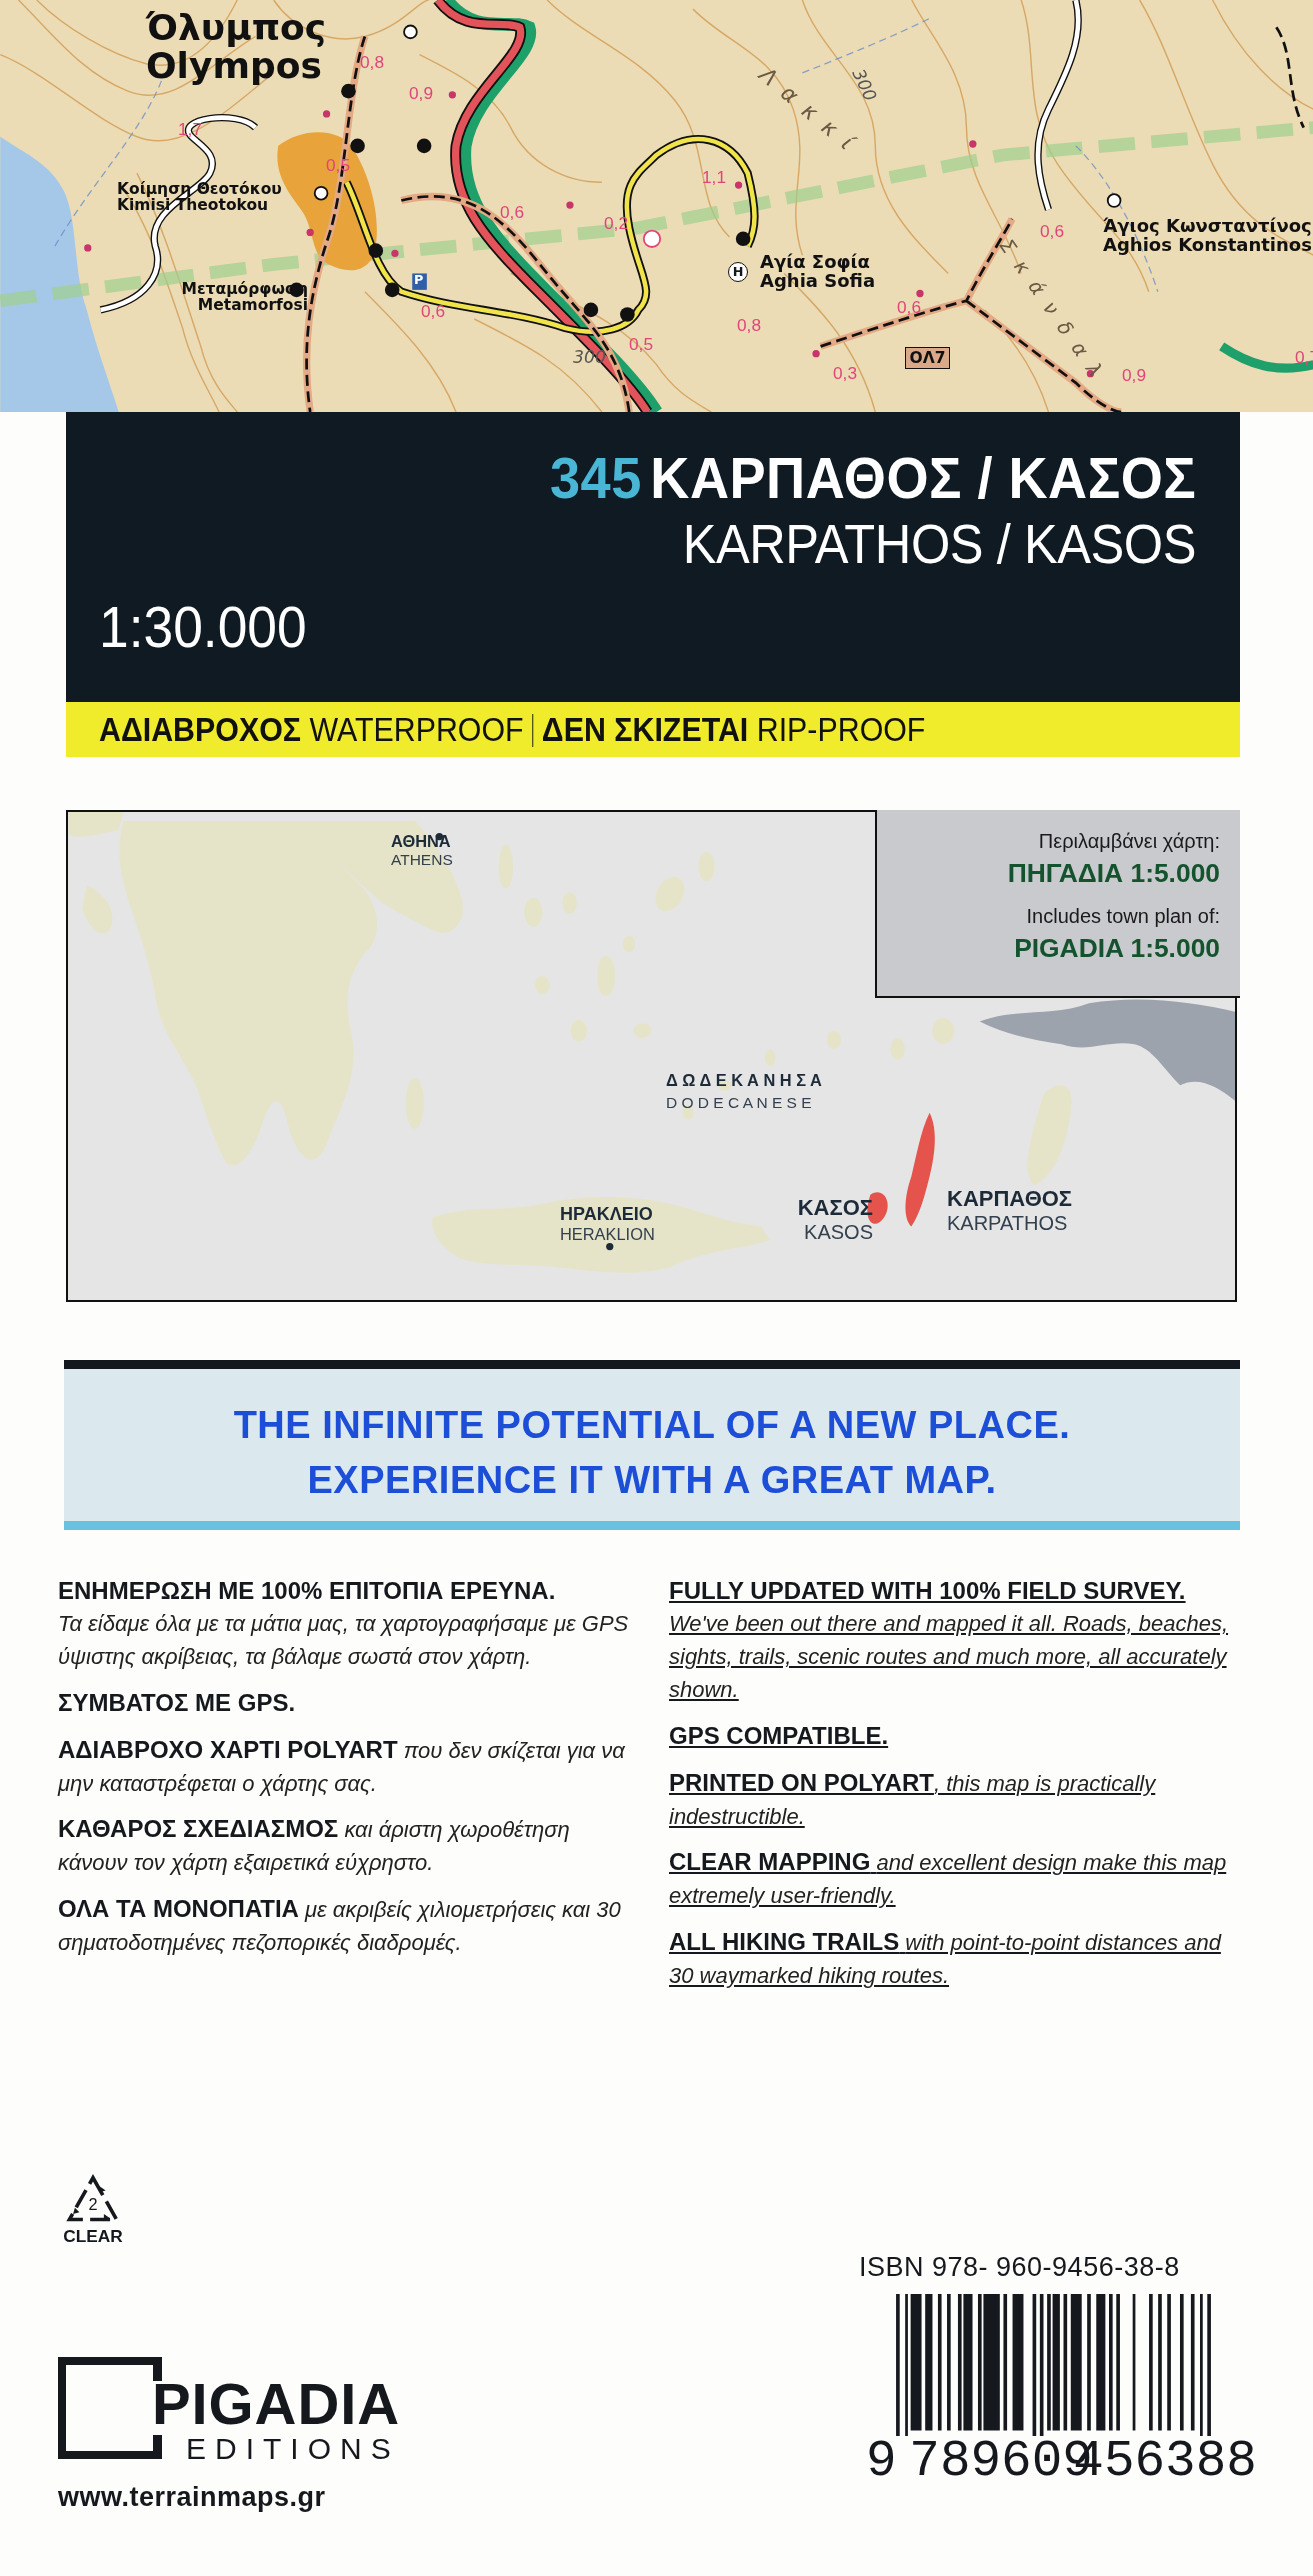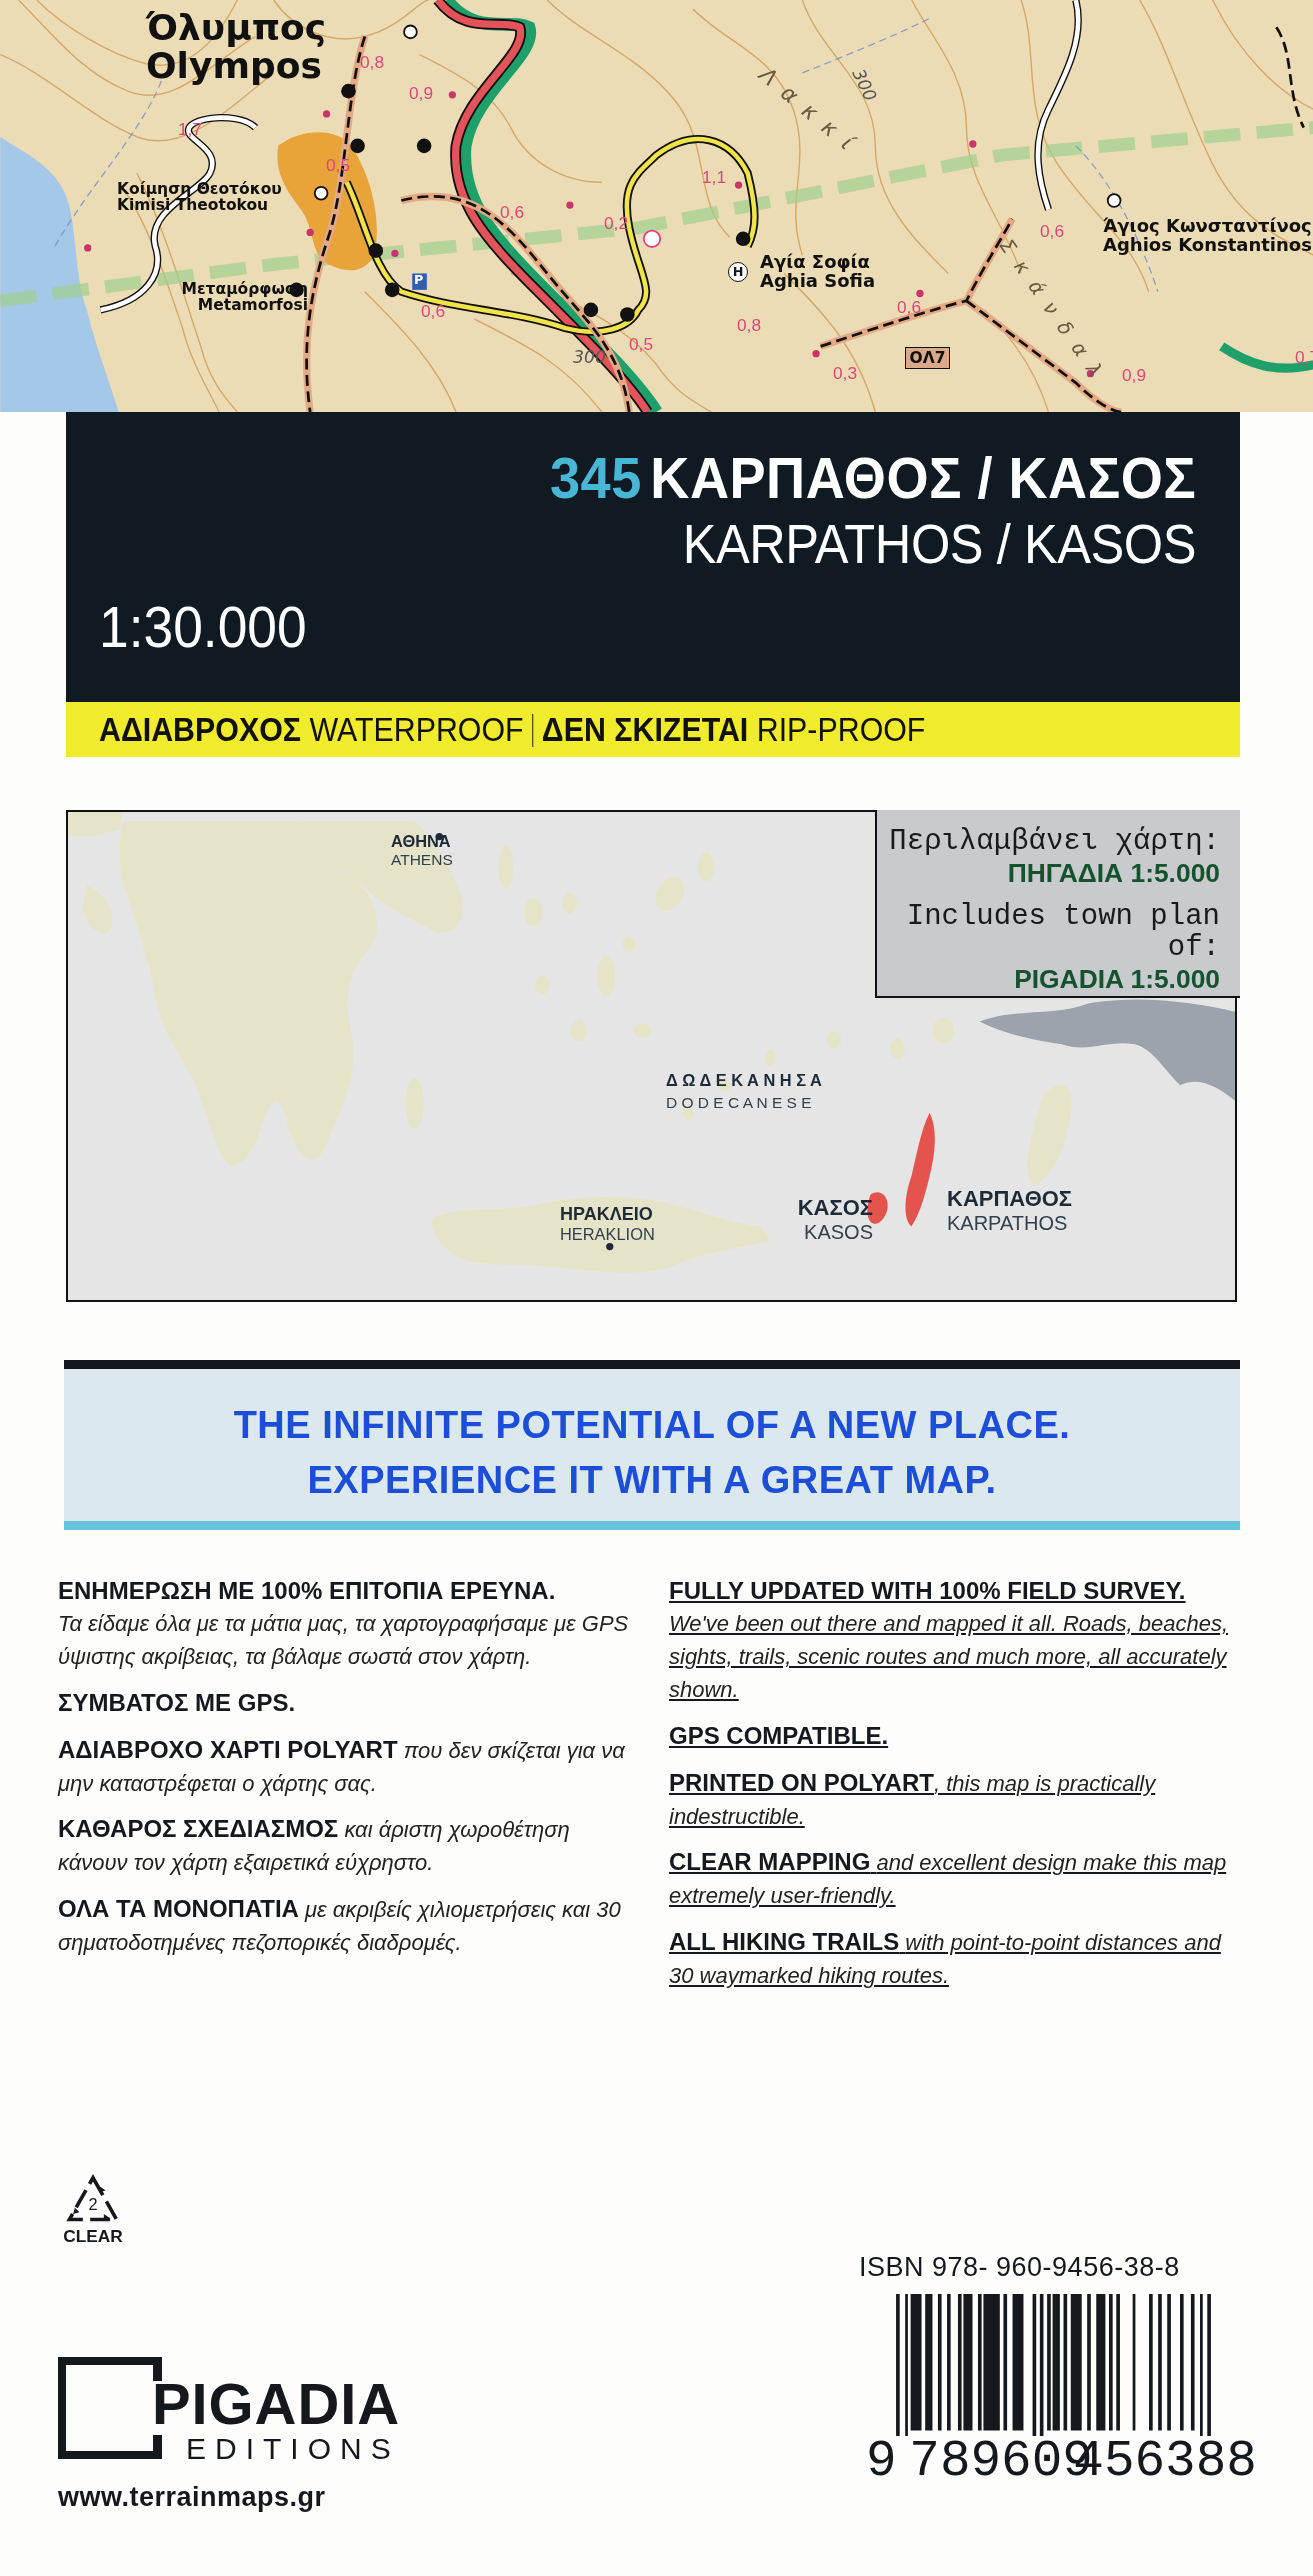--- a/index.html
+++ b/index.html
@@ -32,21 +32,21 @@
   #strip .sep { display:inline-block; width:1.8px; height:33px; background:#111; vertical-align:-5.5px; margin:0 9px; }
 
   
   #overview { left:66px; top:810px; width:1171px; height:492px; border:2.7px solid #111; background:#e5e5e5; overflow:hidden; box-sizing:border-box; }
   #overview svg { position:absolute; left:0; top:0; }
   .ov-label { position:absolute; font-family:"Liberation Sans", sans-serif; white-space:nowrap; color:#1d2a38; }
   .ov-label .gr { font-weight:bold; display:block; }
   .ov-label .en { display:block; font-weight:normal; color:#33404e; }
   #inset { left:875px; top:810px; width:365px; height:188px; background:#c9cace; border-left:2.7px solid #111; border-bottom:2.7px solid #111; box-sizing:border-box;
            text-align:right; padding:16.4px 20px 0 0; font-family:"Liberation Sans", sans-serif; }
-  #inset .l1 { font-size:29px; color:#1a1a1a; line-height:31px;font-family:Liberation Mono, monospace; }
+  #inset .l1 { font-size:20px; color:#1a1a1a; line-height:31px; }
   #inset .l2 { font-size:26.4px; font-weight:bold; color:#14532d; line-height:33px; margin-bottom:11px; }
 
   
   #slogan { left:64px; top:1360px; width:1176px; height:170px; background:#dbe9ee; }
   #slogan .topbar { position:absolute; left:0; top:0; width:100%; height:9px; background:#13181e; }
   #slogan .botbar { position:absolute; left:0; bottom:0; width:100%; height:9px; background:#67c2dd; }
   #slogan .txt { position:absolute; left:0; top:38px; width:100%; text-align:center; font-family:"Liberation Sans", sans-serif;
                  font-weight:bold; font-size:38px; line-height:55px; color:#1d4ed8; letter-spacing:0.5px; }
 
   

